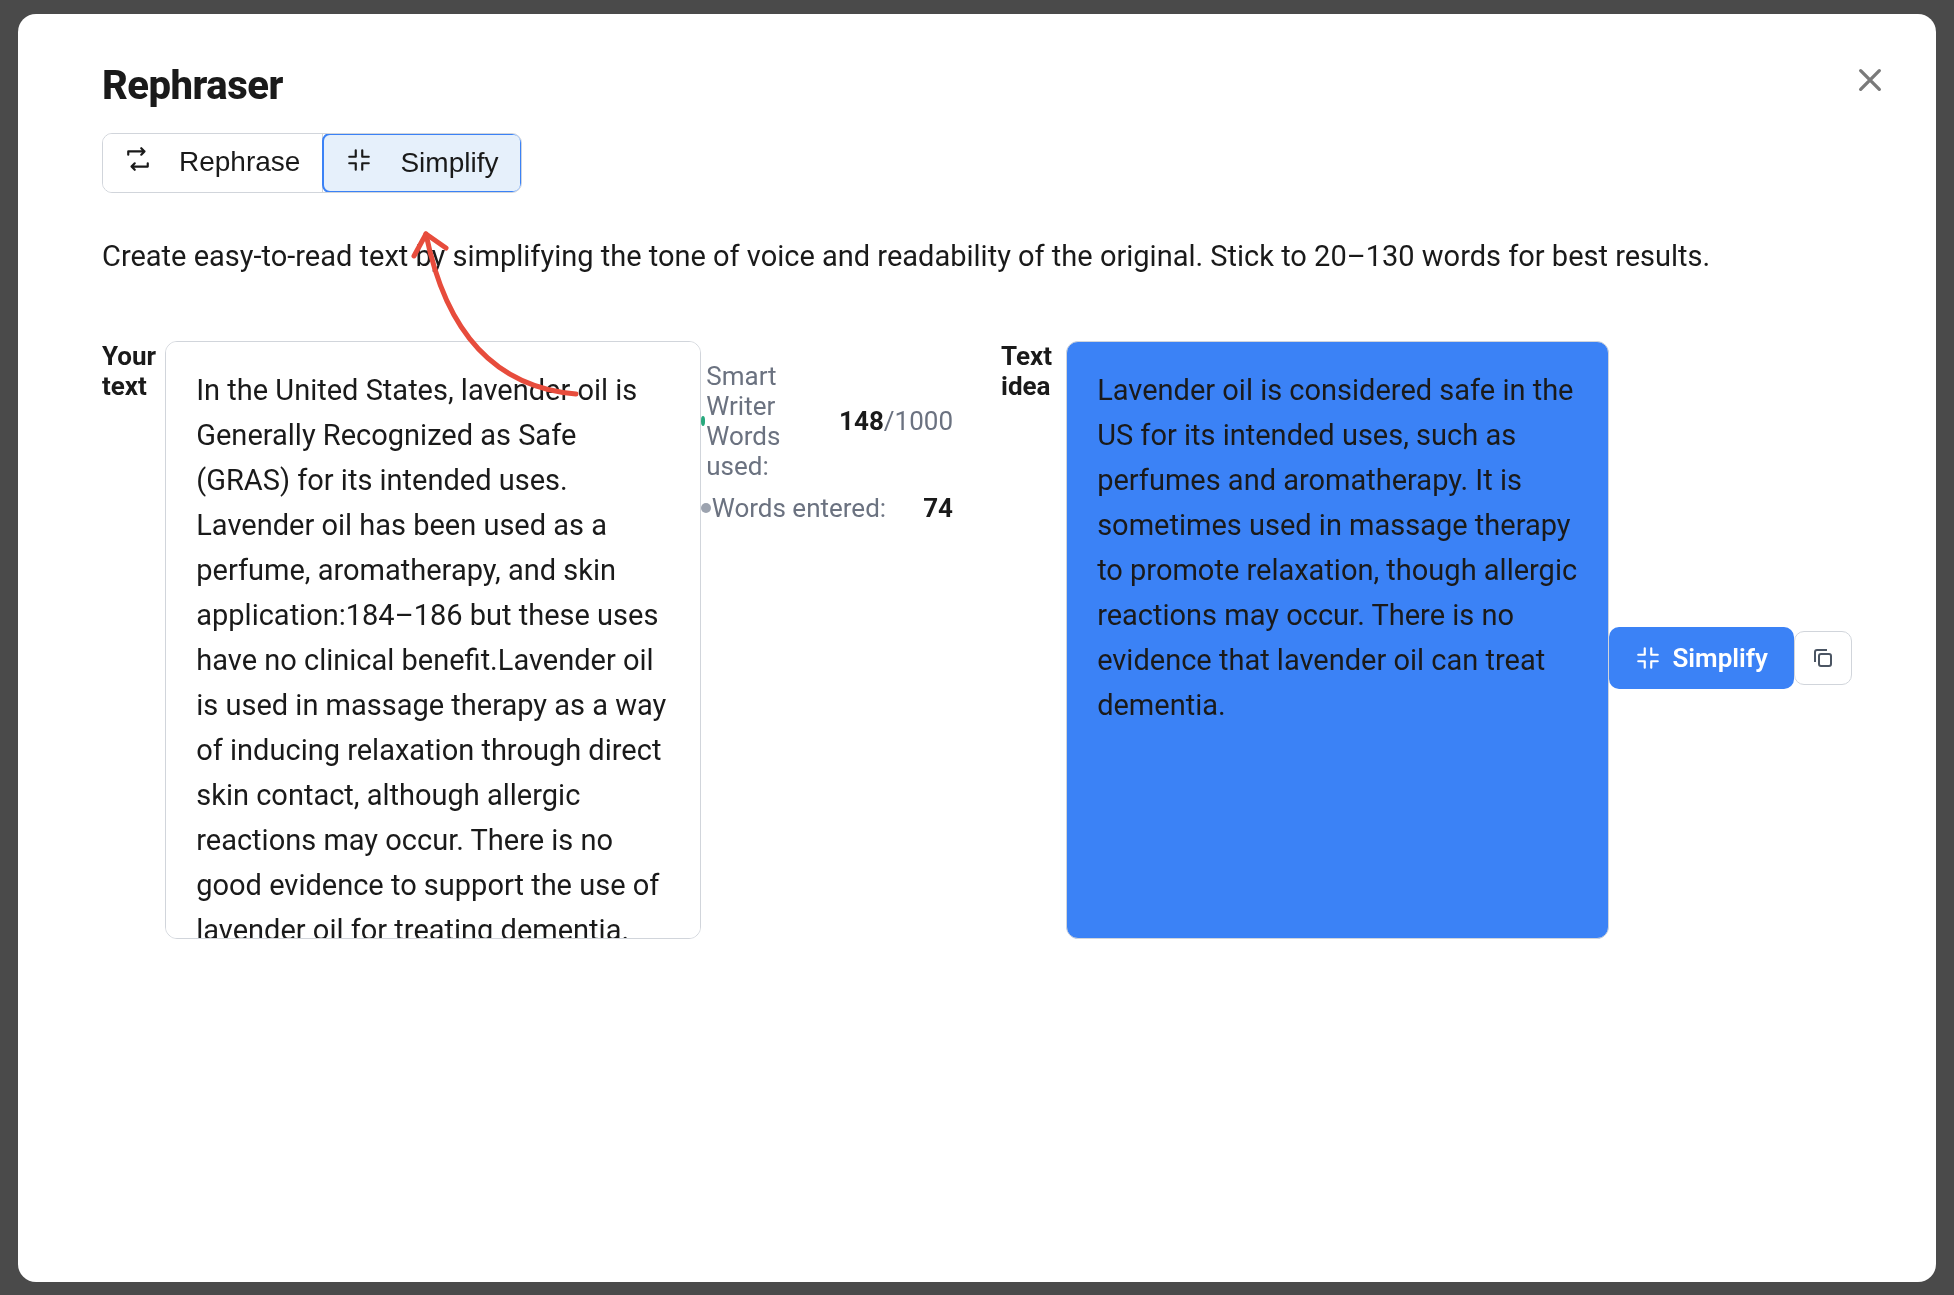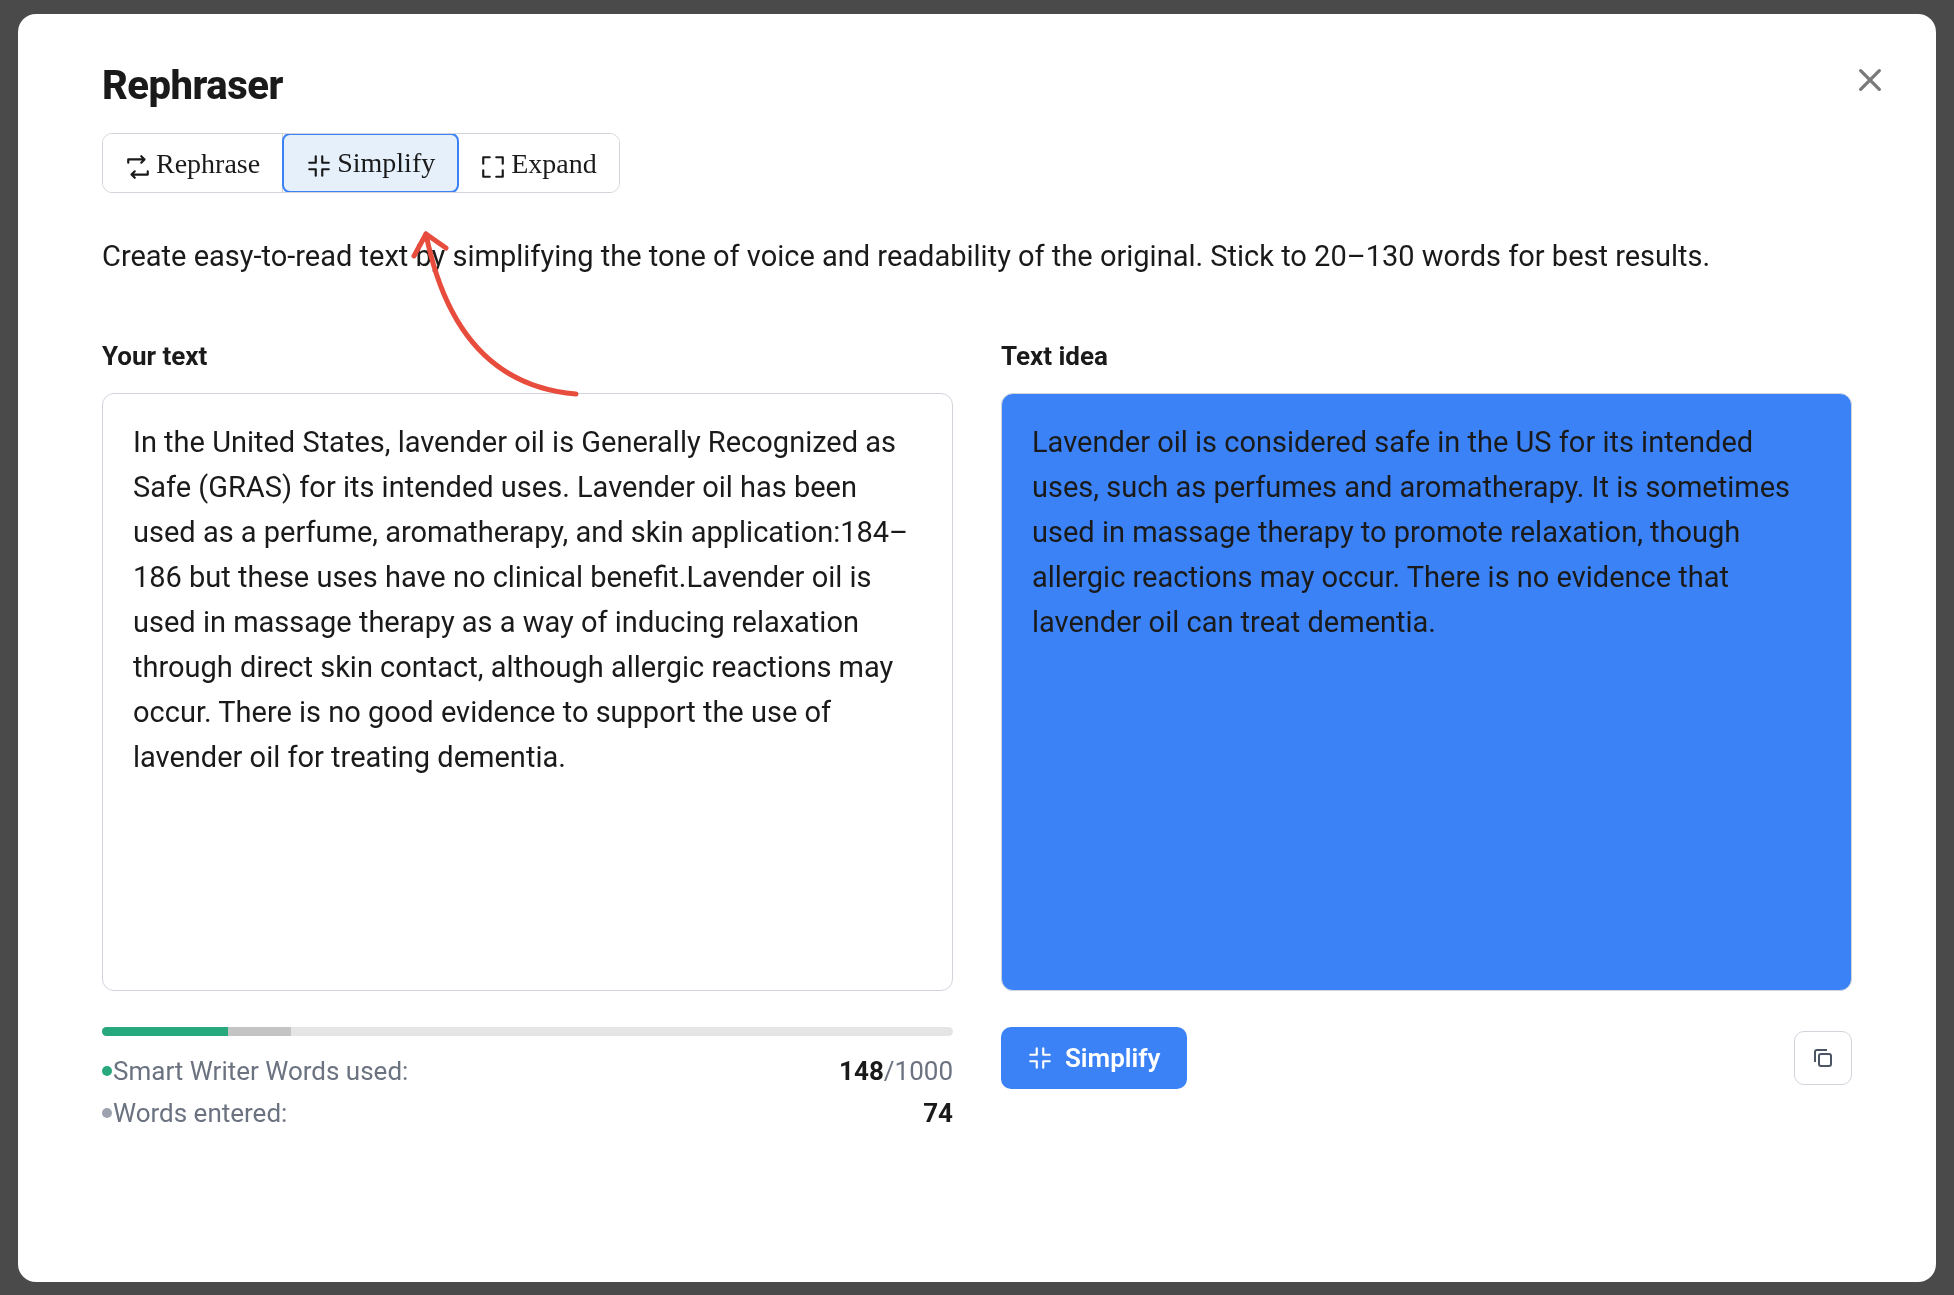--- a/index.html
+++ b/index.html
@@ -61,30 +61,30 @@
   }
   .tab-group {
     display: inline-flex;
     border: 1px solid #d1d5db;
     border-radius: 10px;
     overflow: hidden;
     margin-bottom: 40px;
   }
   .tab {
     display: flex;
-    align-items: flex-end;
-    gap: 5px;
+    align-items: flex-start;
+    gap: 28px;
     padding: 12px 22px;
     font-size: 28px;
     color: #1a1a1a;
     background: #fff;
     border: none;
     border-right: 1px solid #d1d5db;
     cursor: pointer;
-    font-family: Liberation Serif, serif;
+    font-family: Liberation Sans, sans-serif;
   }
   .tab:last-child {
     border-right: none;
   }
   .tab.active {
     background: #e6f0fb;
     color: #1a1a1a;
     border: 2px solid #3b82f6;
     margin: -1px;
     border-radius: 8px;
@@ -112,21 +112,21 @@
     margin-bottom: 62px;
     max-width: 1750px;
   }
   .columns {
     display: flex;
     gap: 48px;
   }
   .column {
     flex: 1;
     display: flex;
-    flex-direction: column;
+    flex-direction: row;
   }
   .column-label {
     font-size: 26px;
     font-weight: 700;
     color: #1a1a1a;
     margin-bottom: 22px;
   }
   .text-box {
     border: 1px solid #d1d5db;
     border-radius: 12px;
@@ -270,28 +270,20 @@
         </span>
         <span>Rephrase</span>
       </button>
       <button class="tab active">
         <span class="tab-icon">
           <svg viewBox="0 0 24 24">
               <path d="M9 3 L9 9 L3 9 M15 3 L15 9 L21 9 M9 21 L9 15 L3 15 M15 21 L15 15 L21 15" stroke-linecap="round" stroke-linejoin="round"></path>
             </svg>
         </span>
         <span>Simplify</span>
-      </button>
-      <button class="tab">
-        <span class="tab-icon">
-          <svg viewBox="0 0 24 24">
-              <path d="M3 9 L3 3 L9 3 M21 9 L21 3 L15 3 M3 15 L3 21 L9 21 M21 15 L21 21 L15 21" stroke-linecap="round" stroke-linejoin="round"></path>
-            </svg>
-        </span>
-        <span>Expand</span>
       </button>
     </div>
 
     <p class="description">Create easy-to-read text by simplifying the tone of voice and readability of the original. Stick to 20–130 words for best results.</p>
 
     <div class="columns">
 
       <div class="column">
         <div class="column-label">Your text</div>
         <textarea class="text-box" style="">In the United States, lavender oil is Generally Recognized as Safe (GRAS) for its intended uses. Lavender oil has been used as a perfume, aromatherapy, and skin application:184–186 but these uses have no clinical benefit.Lavender oil is used in massage therapy as a way of inducing relaxation through direct skin contact, although allergic reactions may occur. There is no good evidence to support the use of lavender oil for treating dementia.</textarea>

